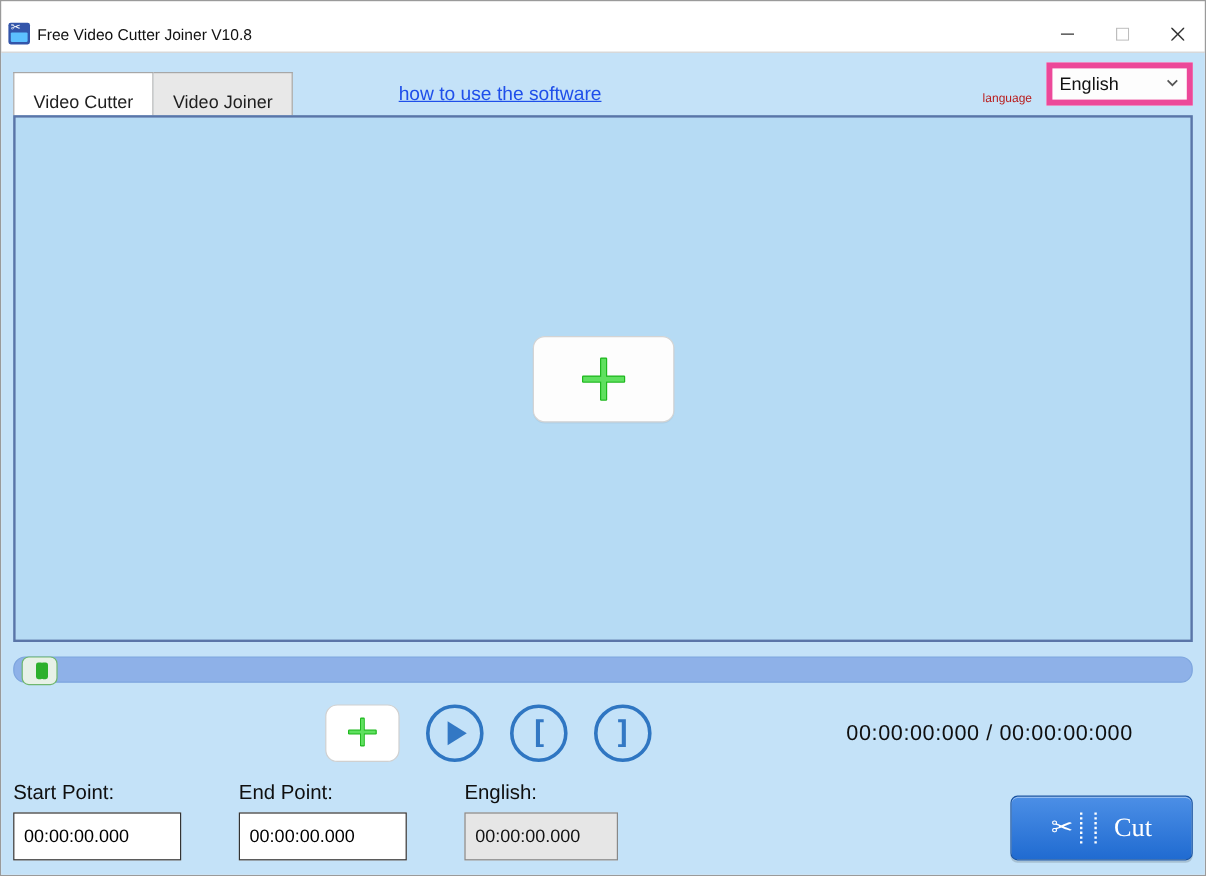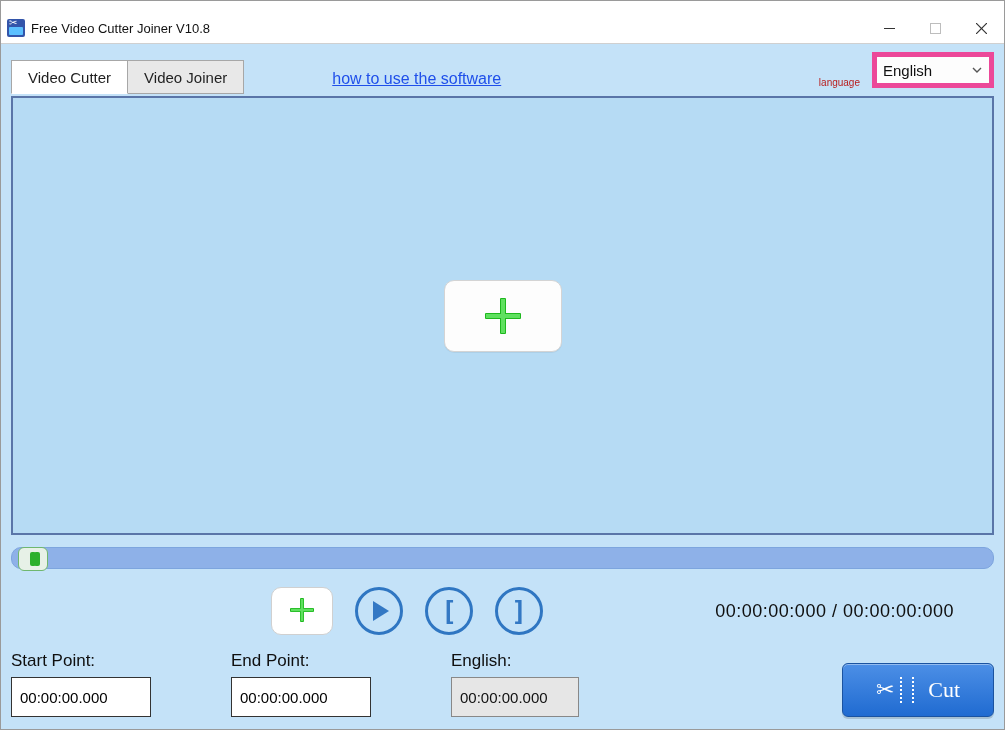--- a/index.html
+++ b/index.html
@@ -10,21 +10,21 @@
   .titlebar .app-icon::before{content:"";position:absolute;left:2px;top:8px;width:14px;height:8px;background:#5cc0ff;border-radius:1px}
   .titlebar .app-icon::after{content:"✂";position:absolute;left:2px;top:-2px;font-size:10px;color:#fff}
   .titlebar .title{font-size:13px}
   .winbtns{margin-left:auto;display:flex;height:100%}
   .winbtn{width:46px;height:100%;display:flex;align-items:center;justify-content:center;color:#7a7a7a}
   .winbtn svg{width:11px;height:11px}
   
   .client{flex:1;background:#c4e2f8;display:flex;flex-direction:column;padding:0 10px 12px 10px;box-sizing:border-box}
   .toprow{height:42px;display:flex;align-items:flex-end;margin-top:6px}
   .tabs{display:flex;height:32px}
-  .tab{display:flex;align-items:center;padding:0 16px;height:32px;font-size:15px;color:#1f1f1f;border:1px solid #a7a7a7;background:#e9f4fc;cursor:pointer}
+  .tab{display:flex;padding:16px 16px;height:32px;font-size:15px;color:#1f1f1f;border:1px solid #a7a7a7;background:#e9f4fc;cursor:pointer}
   .tab.active{background:#fff;border-bottom:1px solid #fff}
   .tab.inactive{background:#e8e8e8;border-left:none}
   .howto{margin-left:88px;color:#1f4fea;text-decoration:underline;font-size:16px;position:relative;top:-4px}
   .langlabel{margin-left:auto;margin-right:12px;font-size:10px;color:#b91c1c;position:relative;top:-4px}
   .langselect{width:100px;height:26px;border:5px solid #ec4899;display:flex;align-items:center;padding:0 6px;background:#fdfdfd;font-size:15px;position:relative;top:-4px}
   .langselect .caret{margin-left:auto}
   
   .video-area{flex:1;background:#b6dbf4;border:2px solid #5a75a8;margin-top:4px;display:flex;align-items:center;justify-content:center;min-height:410px}
   .add-tile{width:116px;height:70px;background:#fdfdfd;border:1px solid #d4d4d4;border-radius:10px;display:flex;align-items:center;justify-content:center;box-shadow:0 1px 0 rgba(0,0,0,.05)}
   .plus-big{width:44px;height:44px;display:flex;align-items:center;justify-content:center}
@@ -32,23 +32,23 @@
   
   .slider{height:20px;margin-top:12px;background:#8eb1e8;border-radius:10px;border:1px solid #7da5de;position:relative}
   .slider .thumb{position:absolute;left:6px;top:-1px;width:28px;height:22px;background:#e7f1e7;border:1px solid #6fb76f;border-radius:6px;display:flex;align-items:center;justify-content:center}
   .slider .thumb::before{content:"";display:block;width:6px;height:14px;background:#2cb02c;border-radius:2px;box-shadow:4px 0 0 #2cb02c}
   
   .controls{height:64px;margin-top:10px;display:flex;align-items:center}
   .controls .group{margin-left:260px;display:flex;align-items:center;gap:22px}
   .add-small{width:60px;height:46px;background:#fff;border:1px solid #d0d0d0;border-radius:10px;display:flex;align-items:center;justify-content:center}
   .roundbtn{width:42px;height:42px;border:3px solid #2f76c2;border-radius:50%;display:flex;align-items:center;justify-content:center;color:#3378c4;font-weight:700;font-size:22px;background:transparent}
   .roundbtn .play{width:0;height:0;border-left:16px solid #3378c4;border-top:10px solid transparent;border-bottom:10px solid transparent;margin-left:4px}
-  .timecode{margin-left:auto;margin-right:40px;font-size:18px;color:#0f0f0f;letter-spacing:.5px}
+  .timecode{margin-left:auto;margin-right:50px;font-size:18px;color:#0f0f0f;letter-spacing:.5px}
   
-  .fields{display:flex;gap:80px;margin-top:8px;align-items:flex-end}
+  .fields{display:flex;gap:48px;margin-top:8px;align-items:flex-end}
   .field{display:flex;flex-direction:column;gap:6px}
   .field label{font-size:17px;color:#0f0f0f}
   .field input{width:140px;height:40px;border:1px solid #333;padding:0 8px;font-size:15px;background:#fff;box-sizing:border-box}
   .field.duration input{background:#e6e6e6;border:1px solid #888;width:128px;color:#111}
   .cutbtn{margin-left:auto;width:150px;height:52px;background:linear-gradient(#4c8fe6,#206bd1);border:1px solid #1a53a1;border-radius:6px;display:flex;align-items:center;justify-content:center;gap:14px;color:#fff;font-size:22px;font-family:"Segoe Script","Comic Sans MS",cursive;box-shadow:inset 0 1px 0 rgba(255,255,255,.4),0 2px 0 rgba(0,0,0,.15)}
   .cutbtn .scissors{font-size:22px;color:#fff;position:relative}
   .cutbtn .filmstrip{width:10px;height:26px;border:2px dotted #fff;border-top:0;border-bottom:0;margin-left:-8px}
   .caret svg{width:12px;height:12px}
 </style>
 </head>

